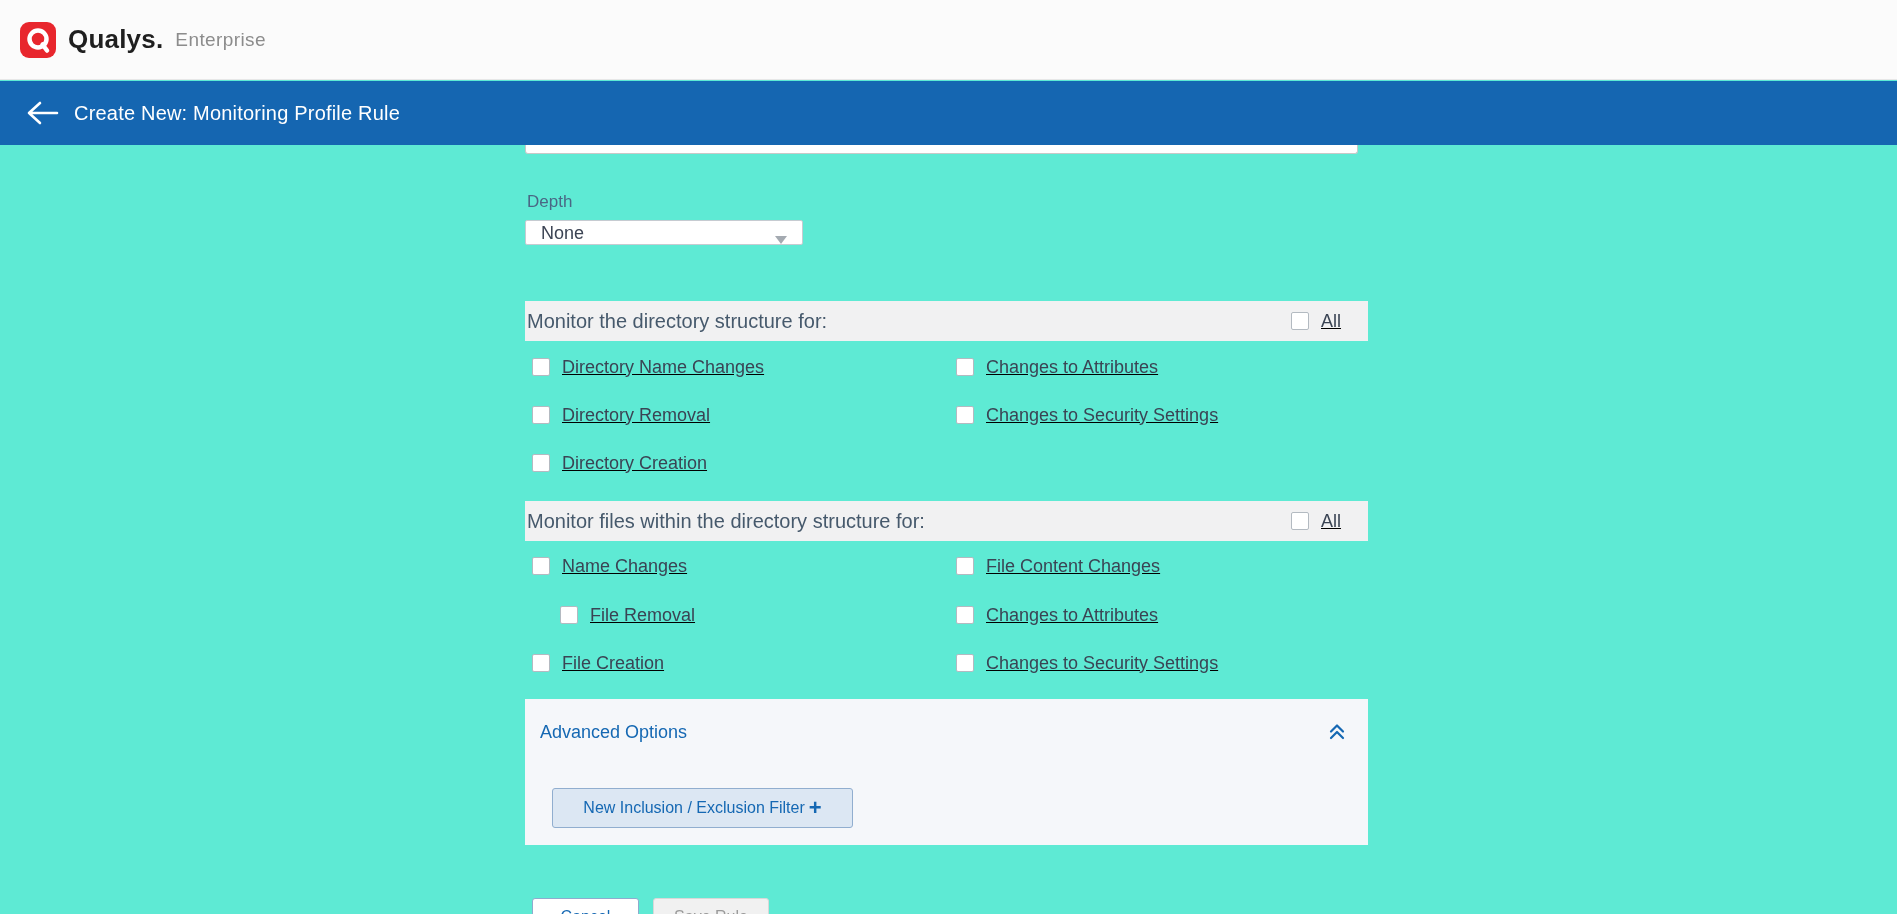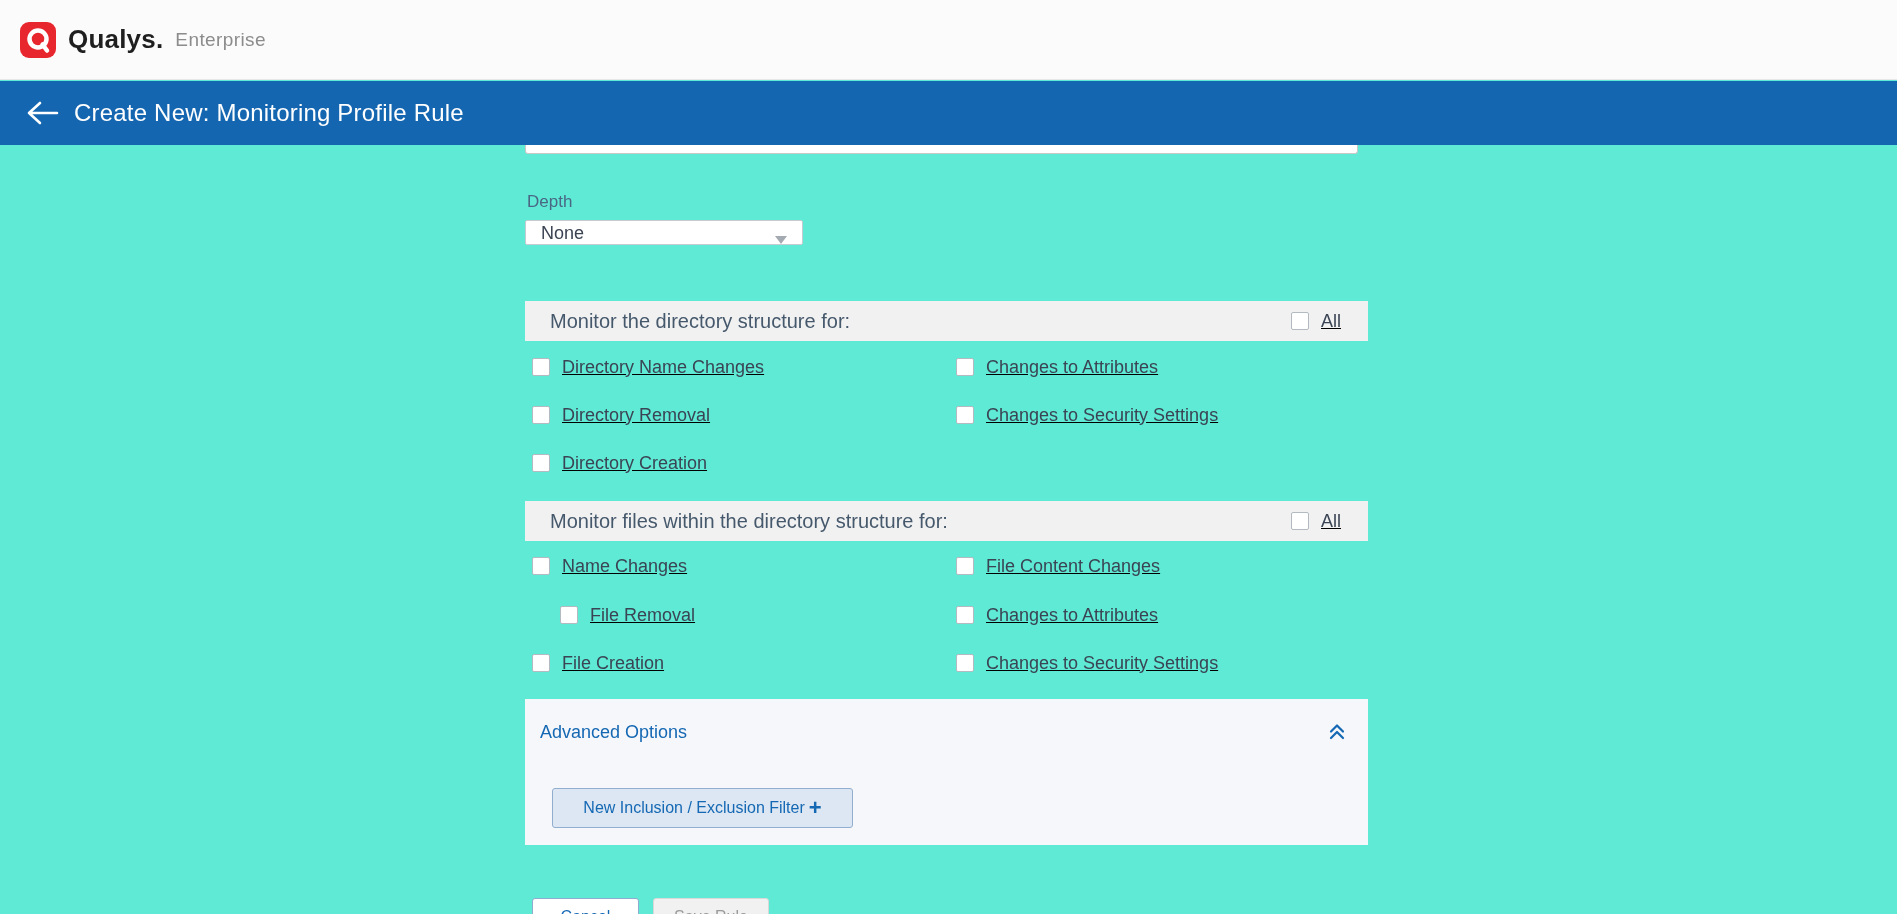--- a/index.html
+++ b/index.html
@@ -12,37 +12,37 @@
             background:#fbfbfb; border-bottom:1px solid #e7e7e7;
             display:flex; align-items:center; padding-left:18px; }
   .logo { width:40px; height:40px; flex:none; }
   .brand { font-size:26px; font-weight:bold; color:#1f1f1f; margin-left:10px; letter-spacing:0.2px; }
   .edition { font-size:19px; color:#8c8c8c; margin-left:12px; letter-spacing:0.4px; }
 
   
   .bluebar { position:absolute; left:0; top:81px; width:1897px; height:64px;
              background:#1566b1; display:flex; align-items:center; padding-left:22px; }
   .back-btn { width:40px; height:34px; display:flex; align-items:center; justify-content:center; cursor:pointer; flex:none; }
-  .bluebar-title { color:#ffffff; font-size:24px; font-weight:400; margin-left:12px; letter-spacing:0.2px; }
+  .bluebar-title { color:#ffffff; font-size:20px; font-weight:400; margin-left:12px; letter-spacing:0.2px; }
 
   
   .top-input { position:absolute; left:525px; top:145px; width:833px; height:9px;
                background:#fff; border:1px solid #c8c8c8; border-top:none; border-radius:0 0 3px 3px; }
 
   .depth-label { position:absolute; left:527px; top:192px; font-size:17px; color:#4a6785; }
 
   .select { position:absolute; left:525px; top:220px; width:278px; height:25px;
             background:#fff; border:1px solid #c6cbd1; border-radius:2px;
             display:flex; align-items:flex-end; padding:0 15px; cursor:pointer; }
   .select-value { font-size:18px; color:#3c4454; flex:1; }
   .caret { width:0; height:0; border-left:6px solid transparent; border-right:6px solid transparent;
            border-top:8px solid #a4aab1; flex:none; }
 
   .band { position:absolute; left:525px; width:843px; height:40px; background:#f1f1f2;
-          display:flex; align-items:center; padding-left:25px; }
+          display:flex; align-items:center; padding-left:2px; }
   .band-title { font-size:20px; color:#46596c; }
 
   .chk-row { position:absolute; display:flex; align-items:center; height:26px; cursor:pointer;text-decoration:underline; }
   .checkbox { width:18px; height:18px; background:#fff; border:1px solid #b3bac1;
               border-radius:2px; flex:none; margin-right:12px; }
   .chk-label { font-size:18px; color:#3a4454; white-space:nowrap; }
 
   
   .adv-panel { position:absolute; left:525px; top:699px; width:843px; height:146px; background:#f5f7fa; }
   .adv-title { position:absolute; left:15px; top:23px; font-size:18px; color:#1568b3; cursor:pointer; }

